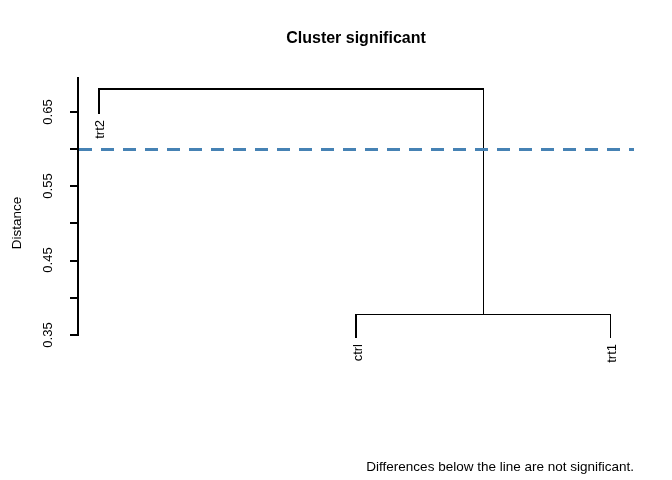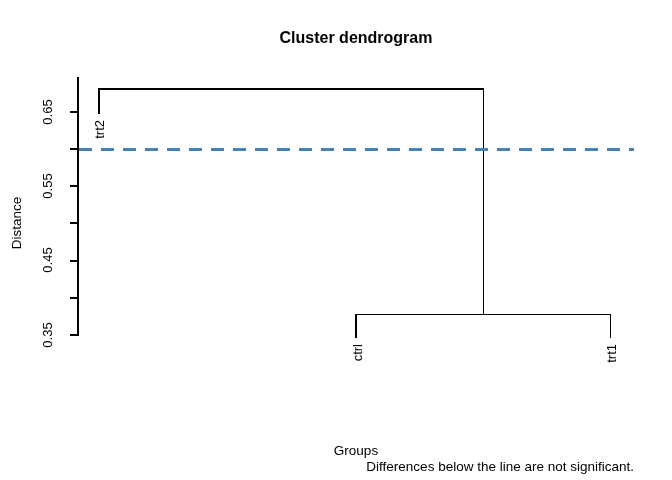--- a/index.html
+++ b/index.html
@@ -81,21 +81,21 @@
       #4682B4 0px, #4682B4 13px,
       transparent 13px, transparent 22px
     );
   }
 </style>
 </head>
 <body>
 
 <div id="plot">
 
-  <div class="title">Cluster dendrogram</div>
+  <div class="title">Cluster significant</div>
 
   <div class="vline" style="left:77px; top:77px; height:259px;"></div>
   <div class="tick" style="top:111px;"></div>
   <div class="tick" style="top:148px;"></div>
   <div class="tick" style="top:185px;"></div>
   <div class="tick" style="top:222px;"></div>
   <div class="tick" style="top:260px;"></div>
   <div class="tick" style="top:297px;"></div>
   <div class="tick" style="top:334px;"></div>
 
@@ -112,16 +112,15 @@
   <div class="hline" style="left:355px; top:313.5px; width:256px;"></div>
   <div class="vline" style="left:355px; top:313.5px; height:24px;"></div>
   <div class="vline" style="left:609.5px; top:313.5px; height:24px;"></div>
 
   <div class="dashline"></div>
 
   <div class="vtext leaf" style="left:99px; top:120px;">trt2</div>
   <div class="vtext leaf" style="left:356.5px; top:344px;">ctrl</div>
   <div class="vtext leaf" style="left:611px; top:344px;">trt1</div>
 
-  <div class="xlab">Groups</div>
   <div class="sub">Differences below the line are not significant.</div>
 
 </div>
 
 </body></html>

